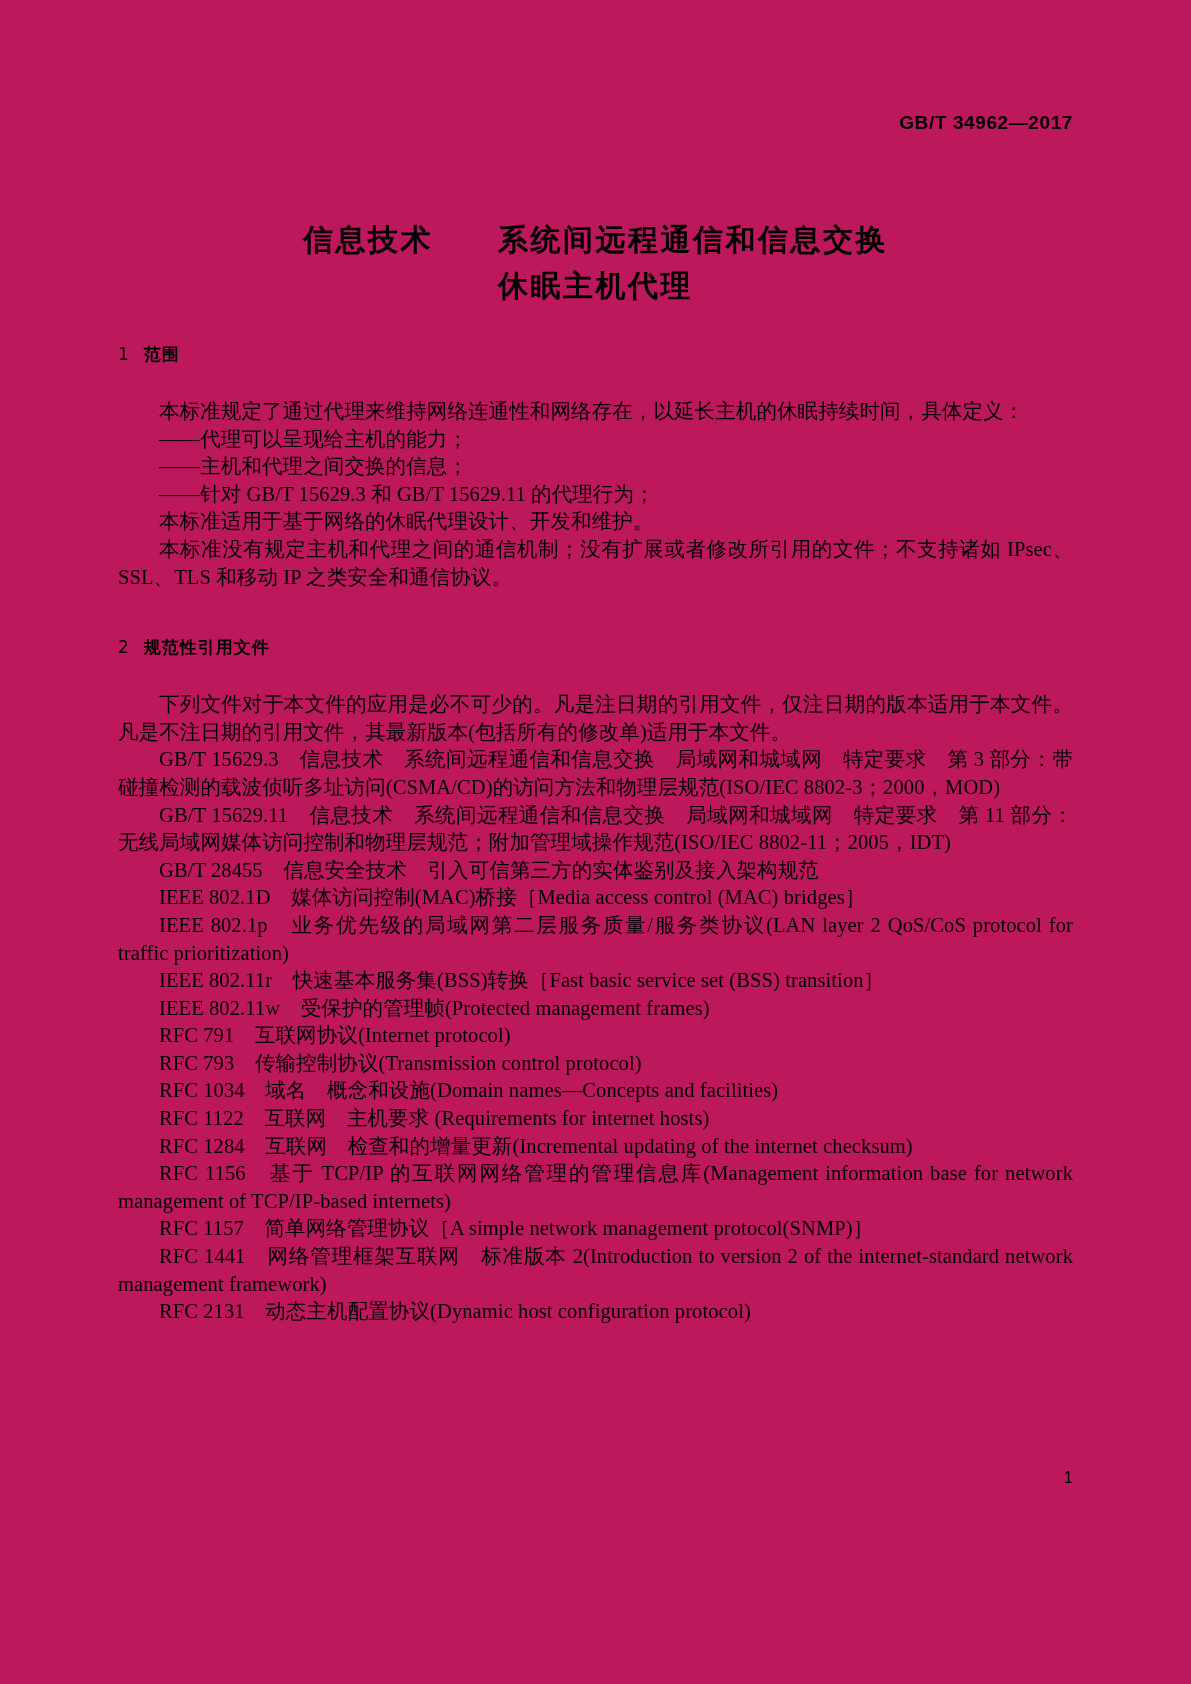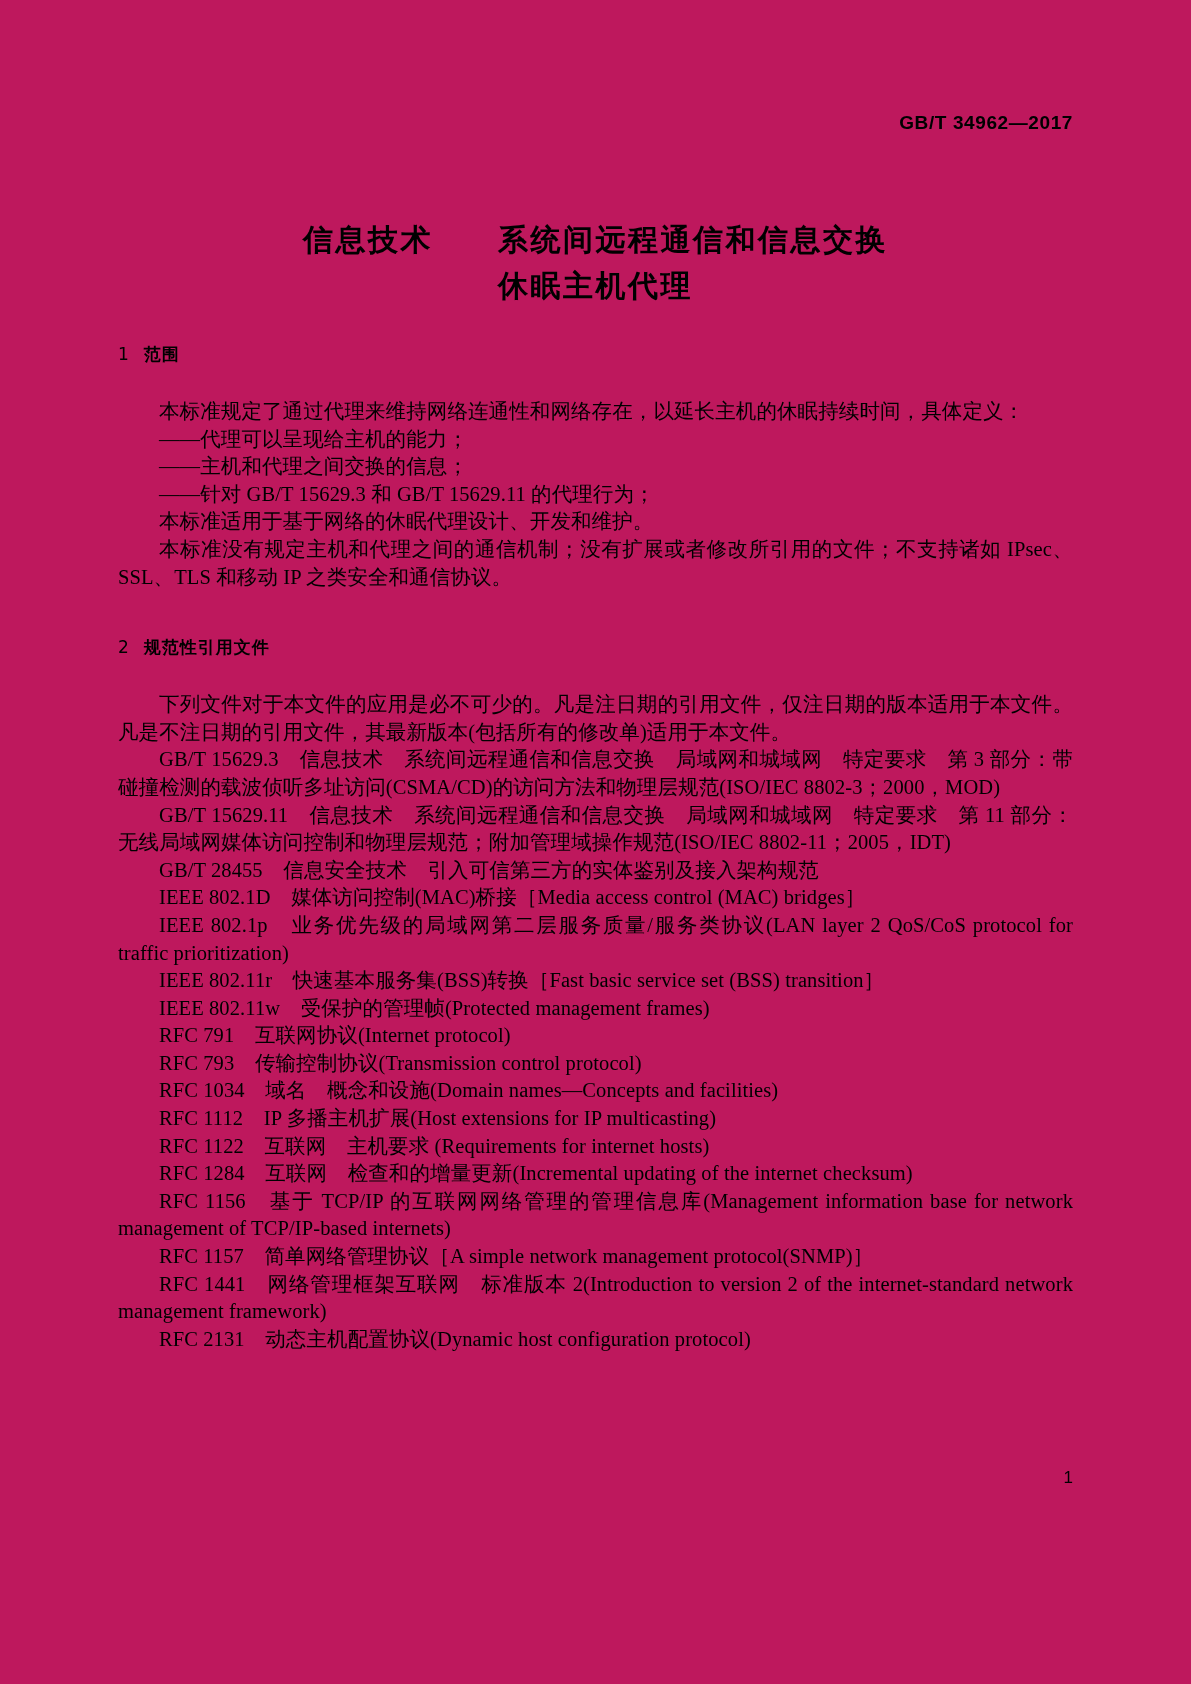--- a/index.html
+++ b/index.html
@@ -130,21 +130,20 @@
     <p class="para ref">GB/T 15629.3　信息技术　系统间远程通信和信息交换　局域网和城域网　特定要求　第 3 部分：带碰撞检测的载波侦听多址访问(CSMA/CD)的访问方法和物理层规范(ISO/IEC 8802-3；2000，MOD)</p>
     <p class="para ref">GB/T 15629.11　信息技术　系统间远程通信和信息交换　局域网和城域网　特定要求　第 11 部分：无线局域网媒体访问控制和物理层规范；附加管理域操作规范(ISO/IEC 8802-11；2005，IDT)</p>
     <p class="para ref">GB/T 28455　信息安全技术　引入可信第三方的实体鉴别及接入架构规范</p>
     <p class="para ref">IEEE 802.1D　媒体访问控制(MAC)桥接［Media access control (MAC) bridges］</p>
     <p class="para ref">IEEE 802.1p　业务优先级的局域网第二层服务质量/服务类协议(LAN layer 2 QoS/CoS protocol for traffic prioritization)</p>
     <p class="para ref">IEEE 802.11r　快速基本服务集(BSS)转换［Fast basic service set (BSS) transition］</p>
     <p class="para ref">IEEE 802.11w　受保护的管理帧(Protected management frames)</p>
     <p class="para ref">RFC 791　互联网协议(Internet protocol)</p>
     <p class="para ref">RFC 793　传输控制协议(Transmission control protocol)</p>
     <p class="para ref">RFC 1034　域名　概念和设施(Domain names—Concepts and facilities)</p>
-    <p class="para ref">RFC 1112　IP 多播主机扩展(Host extensions for IP multicasting)</p>
     <p class="para ref">RFC 1122　互联网　主机要求 (Requirements for internet hosts)</p>
     <p class="para ref">RFC 1284　互联网　检查和的增量更新(Incremental updating of the internet checksum)</p>
     <p class="para ref">RFC 1156　基于 TCP/IP 的互联网网络管理的管理信息库(Management information base for network management of TCP/IP-based internets)</p>
     <p class="para ref">RFC 1157　简单网络管理协议［A simple network management protocol(SNMP)］</p>
     <p class="para ref">RFC 1441　网络管理框架互联网　标准版本 2(Introduction to version 2 of the internet-standard network management framework)</p>
     <p class="para ref">RFC 2131　动态主机配置协议(Dynamic host configuration protocol)</p>
 
   </div>
 
   <div class="folio">1</div>

